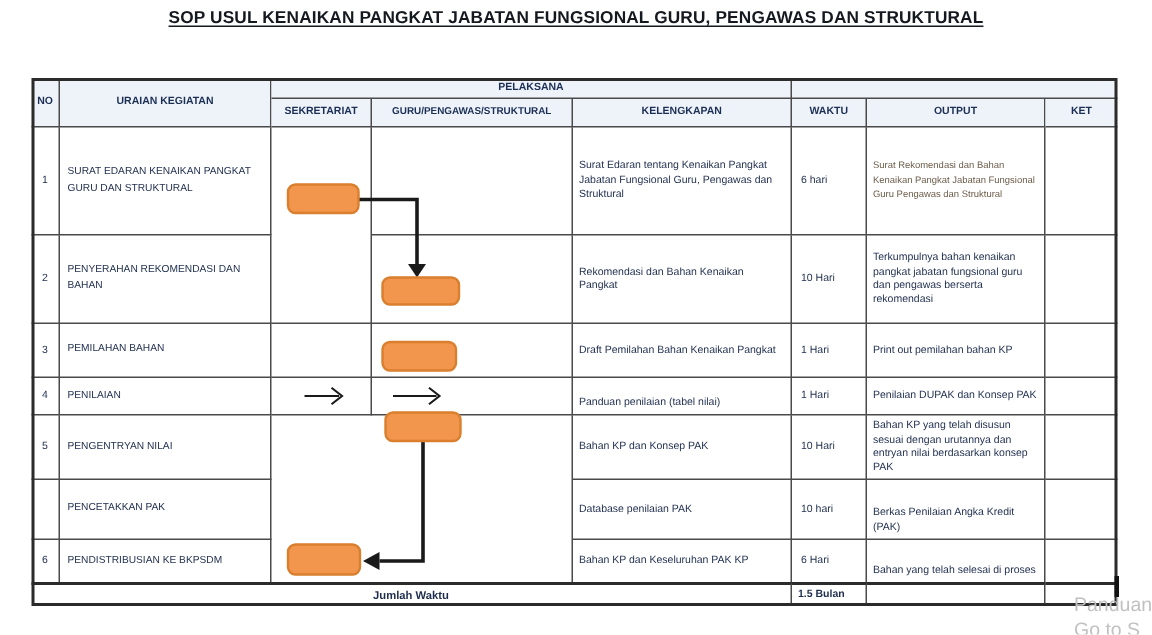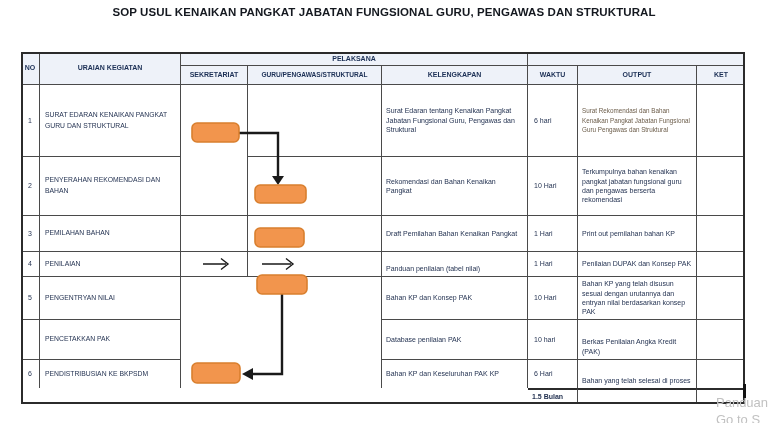--- a/index.html
+++ b/index.html
@@ -14,21 +14,21 @@
     --watermark:#c1c1c1;
   }
   html,body{margin:0;padding:0;}
   .page{
     position:relative;width:768px;height:423px;background:#ffffff;
     overflow:hidden;font-family:"Liberation Sans",sans-serif;color:var(--text);
   }
   .title{
     position:absolute;left:0;top:6px;width:100%;text-align:center;
     font-size:11.5px;font-weight:bold;color:#14181f;
-    text-underline-offset:2px;letter-spacing:.1px;
+    text-decoration:underline;text-underline-offset:2px;letter-spacing:.1px;
   }
   .frame{
     position:absolute;left:21px;top:52px;width:724px;height:352px;
     border:2px solid var(--frame);box-sizing:border-box;pointer-events:none;z-index:5;
   }
   .tbl{position:absolute;left:21px;top:52px;width:724px;height:352px;z-index:1;}
   .cell{
     position:absolute;box-sizing:border-box;
     border-right:1px solid var(--grid);border-bottom:1px solid var(--grid);
     display:flex;align-items:center;font-size:7px;line-height:1.35;
@@ -123,20 +123,21 @@
     <div class="cell left vbottom no-b" style="left:557px;top:308px;width:119px;height:28px">Bahan yang telah selesai di proses</div>
 
     <div class="cell no-r" style="left:676px;top:33px;width:48px;height:72px"></div>
     <div class="cell no-r" style="left:676px;top:105px;width:48px;height:59px"></div>
     <div class="cell no-r" style="left:676px;top:164px;width:48px;height:36px"></div>
     <div class="cell no-r" style="left:676px;top:200px;width:48px;height:25px"></div>
     <div class="cell no-r" style="left:676px;top:225px;width:48px;height:43px"></div>
     <div class="cell no-r" style="left:676px;top:268px;width:48px;height:40px"></div>
     <div class="cell no-r no-b" style="left:676px;top:308px;width:48px;height:28px"></div>
 
+    <div class="cell ftlabel thick-top no-b" style="left:0;top:336px;width:507px;height:16px">Jumlah Waktu</div>
     <div class="cell left bold thick-top no-b" style="left:507px;top:336px;width:50px;height:16px;padding-left:4px">1.5 Bulan</div>
     <div class="cell thick-top no-b" style="left:557px;top:336px;width:119px;height:16px"></div>
     <div class="cell thick-top no-b no-r" style="left:676px;top:336px;width:48px;height:16px"></div>
   </div>
 
   <svg class="flow" viewBox="0 0 724 352">
 
     <polyline class="conn" points="218,81 257,81 257,125"></polyline>
     <polygon class="head" points="251,124 263,124 257,133"></polygon>
     <rect x="171" y="71" width="47" height="19" rx="5"></rect>

